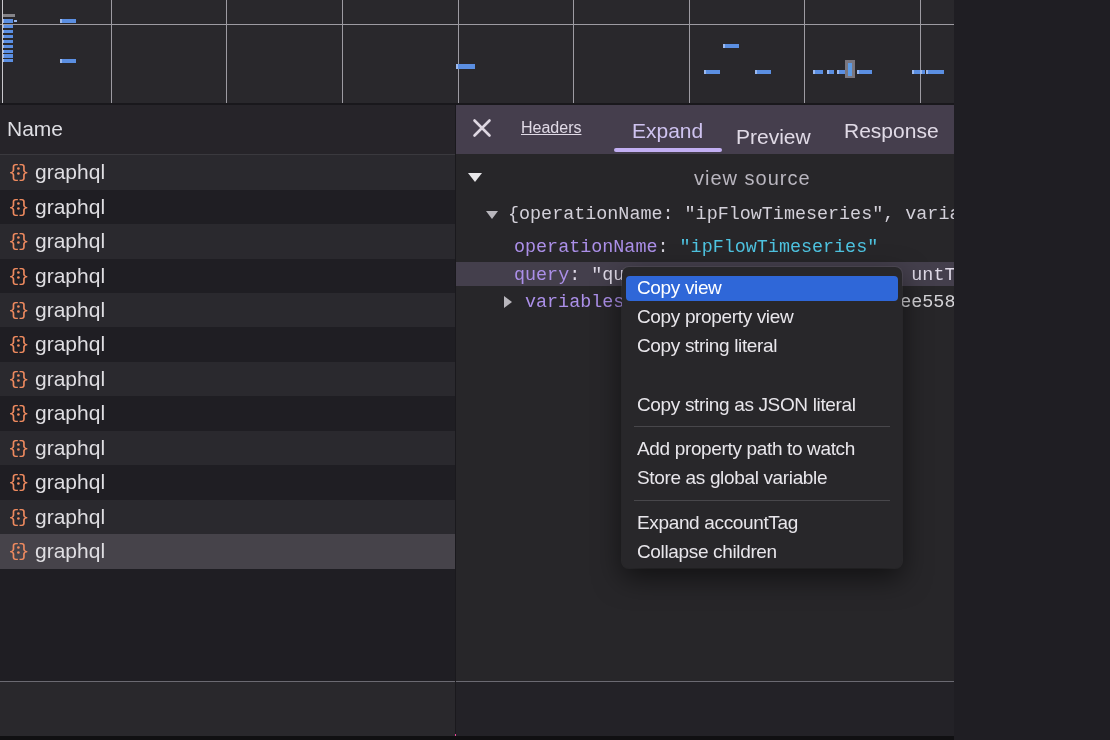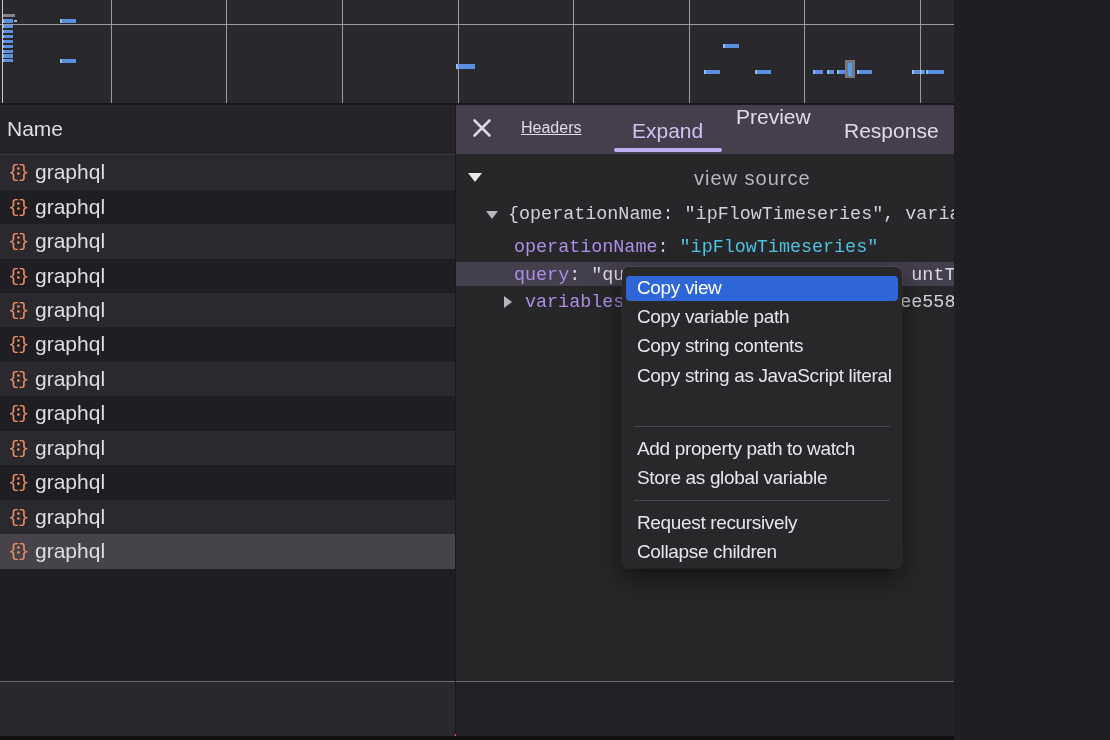--- a/index.html
+++ b/index.html
@@ -192,21 +192,21 @@
 
   <div class="abs" id="right" style="left:456px;top:105px;width:654px;height:629px;background:#272629;">
 
     <div class="abs" style="left:0;top:0;width:654px;height:49px;background:#453e4d;">
       <svg class="abs" style="left:16px;top:13px;" width="20" height="20" viewBox="0 0 20 20">
         <path d="M2.5 2.5 L17.5 17.5 M17.5 2.5 L2.5 17.5" stroke="#ded7e2" stroke-width="2.6" stroke-linecap="round"></path>
       </svg>
       <div class="abs" style="left:65px;top:14px;color:#e0dae6;font-size:16px;text-decoration:underline;">Headers</div>
       <div class="abs" style="left:176px;top:14px;color:#cfc3f0;font-size:21px;">Expand</div>
       <div class="abs" style="left:158px;top:43px;width:108px;height:3.5px;background:#c2aff3;border-radius:2px;"></div>
-      <div class="abs" style="left:280px;top:0;color:#e0dae6;font-size:21px;">Preview</div>
+      <div class="abs" style="left:280px;top:20px;color:#e0dae6;font-size:21px;">Preview</div>
       <div class="abs" style="left:388px;top:14px;color:#e0dae6;font-size:21px;">Response</div>
       <div class="abs" style="left:512px;top:14px;color:#e0dae6;font-size:14px;text-align:right;">Initiator</div>
       <svg class="abs" style="left:612px;top:15px;" width="26" height="18" viewBox="0 0 26 18">
         <path d="M4 3 L11 9 L4 15 M14 3 L21 9 L14 15" stroke="#d5cfda" stroke-width="2.4" fill="none" stroke-linecap="round" stroke-linejoin="round"></path>
       </svg>
     </div>
 
     <div class="abs" style="left:12px;top:68px;width:0;height:0;border-left:7px solid transparent;border-right:7px solid transparent;border-top:9px solid #e8e7ea;"></div>
     <div class="abs" style="left:238px;top:62px;color:#b9b6bf;font-size:20px;letter-spacing:1px;">view source</div>
 
@@ -224,28 +224,28 @@
     <div class="abs" style="left:0;top:576px;width:654px;height:1.5px;background:#6b6a72;"></div>
     <div class="abs" style="left:0;top:577px;width:654px;height:53.5px;background:#232227;"></div>
   </div>
 
   <div class="abs" style="left:455px;top:105px;width:1px;height:629px;background:#1a191d;"></div>
 
   <div class="abs" id="menu" style="left:622px;top:267px;width:280px;height:301px;background:#28272a;
        border-radius:7px;box-shadow:0 10px 28px rgba(0,0,0,0.55),0 0 0 1px rgba(255,255,255,0.07);">
     <div class="abs" style="left:4px;top:9px;width:272px;height:24.5px;background:#2f67d8;border-radius:4px;"></div>
     <div class="mi" style="top:9.5px;color:#ffffff;">Copy view</div>
-    <div class="mi" style="top:39px;">Copy variable path</div>
-    <div class="mi" style="top:68.4px;">Copy string contents</div>
-    <div class="mi" style="top:97.8px;">Copy string as JavaScript literal</div>
+    <div class="mi" style="top:39px;">Copy property view</div>
+    <div class="mi" style="top:68.4px;">Copy string literal</div>
+    <div class="mi" style="top:126.8px;">Copy string as JSON literal</div>
     <div class="abs" style="left:12px;top:159px;width:256px;height:1px;background:#48474b;"></div>
     <div class="mi" style="top:170.5px;">Add property path to watch</div>
     <div class="mi" style="top:200px;">Store as global variable</div>
     <div class="abs" style="left:12px;top:233px;width:256px;height:1px;background:#48474b;"></div>
-    <div class="mi" style="top:245px;">Request recursively</div>
+    <div class="mi" style="top:245px;">Expand accountTag</div>
     <div class="mi" style="top:274.4px;">Collapse children</div>
   </div>
 
   <div class="abs" style="left:1104.8px;top:0;width:1.4px;height:735.5px;background:#161519;"></div>
   <div class="abs" style="left:1106.2px;top:0;width:3.8px;height:283px;background:#ecebee;"></div>
   <div class="abs" style="left:1106.2px;top:283px;width:3.8px;height:452.5px;background:#2b292d;"></div>
   <div class="abs" style="left:1106.2px;top:681.5px;width:3.8px;height:1.5px;background:#6b6a72;"></div>
 
   <div class="abs" style="left:0;top:735.5px;width:1110px;height:4.5px;background:#101012;"></div>
 

